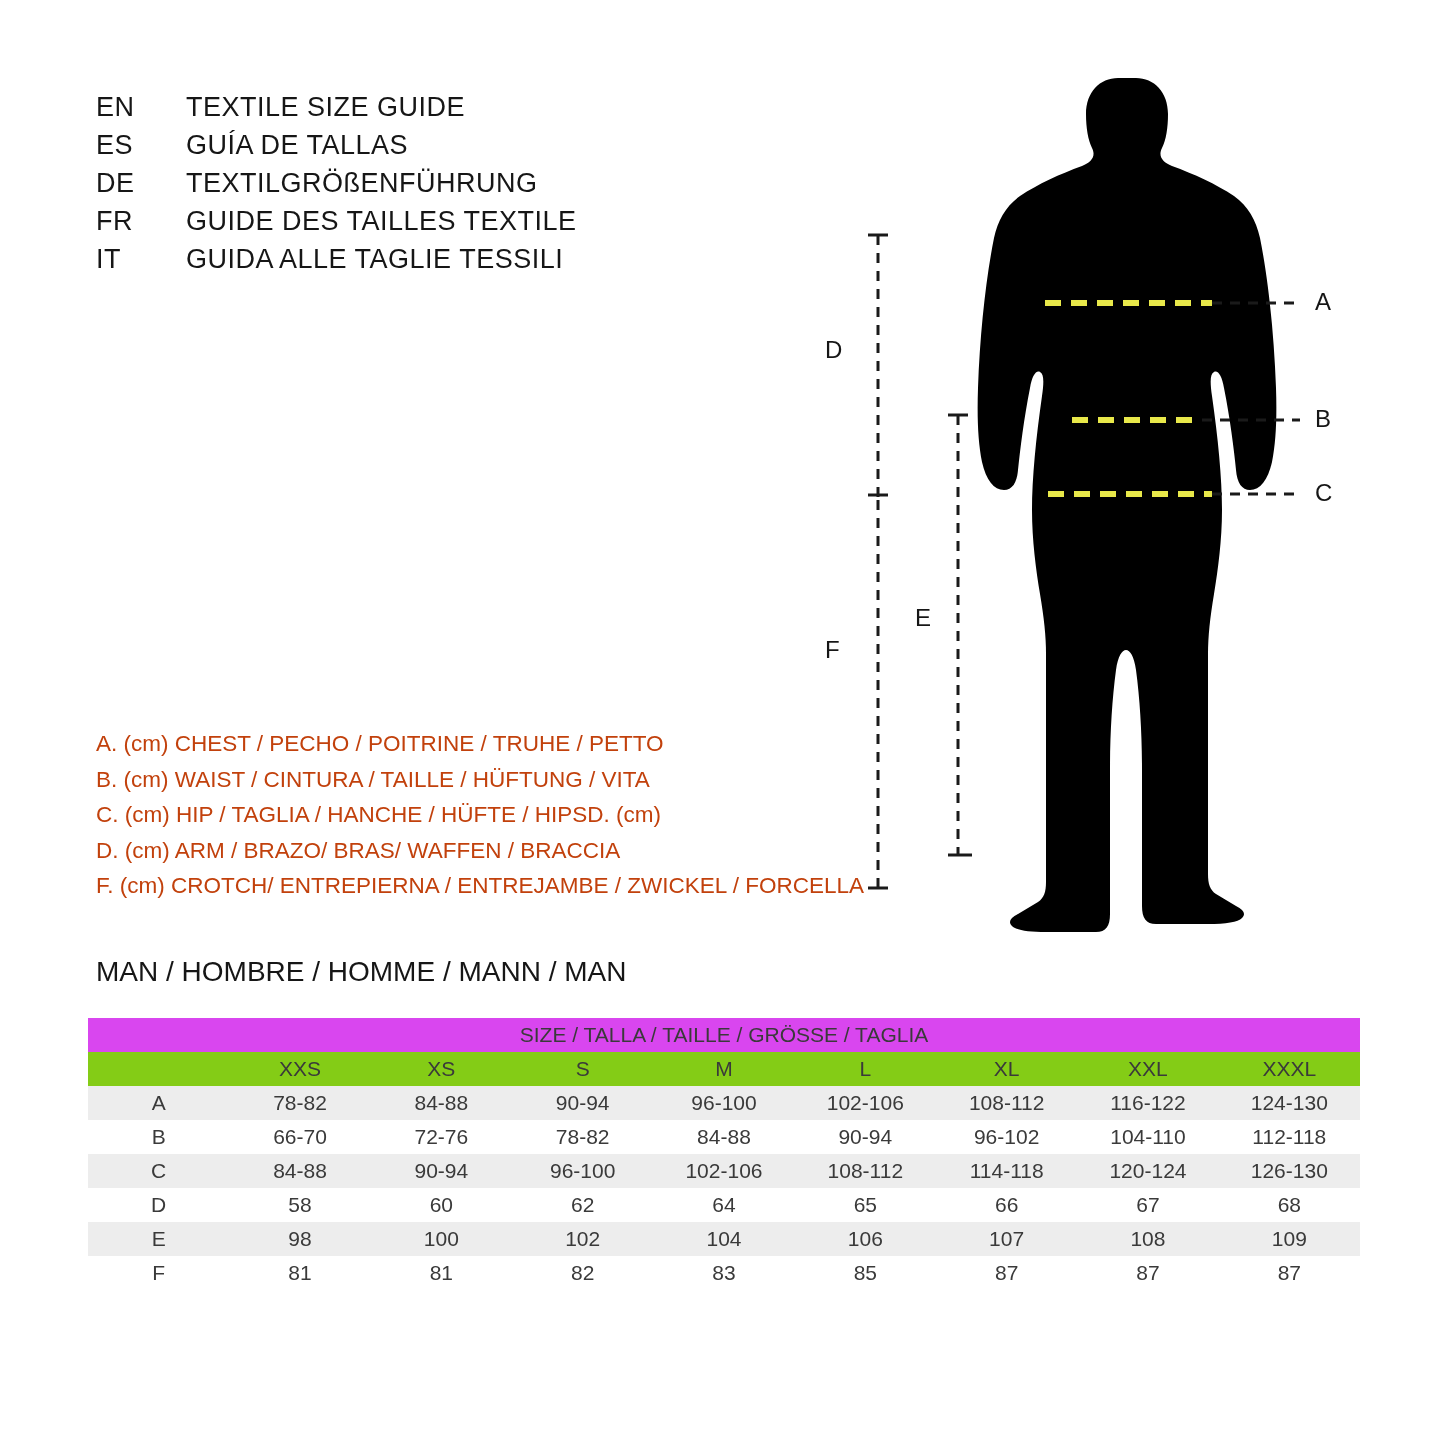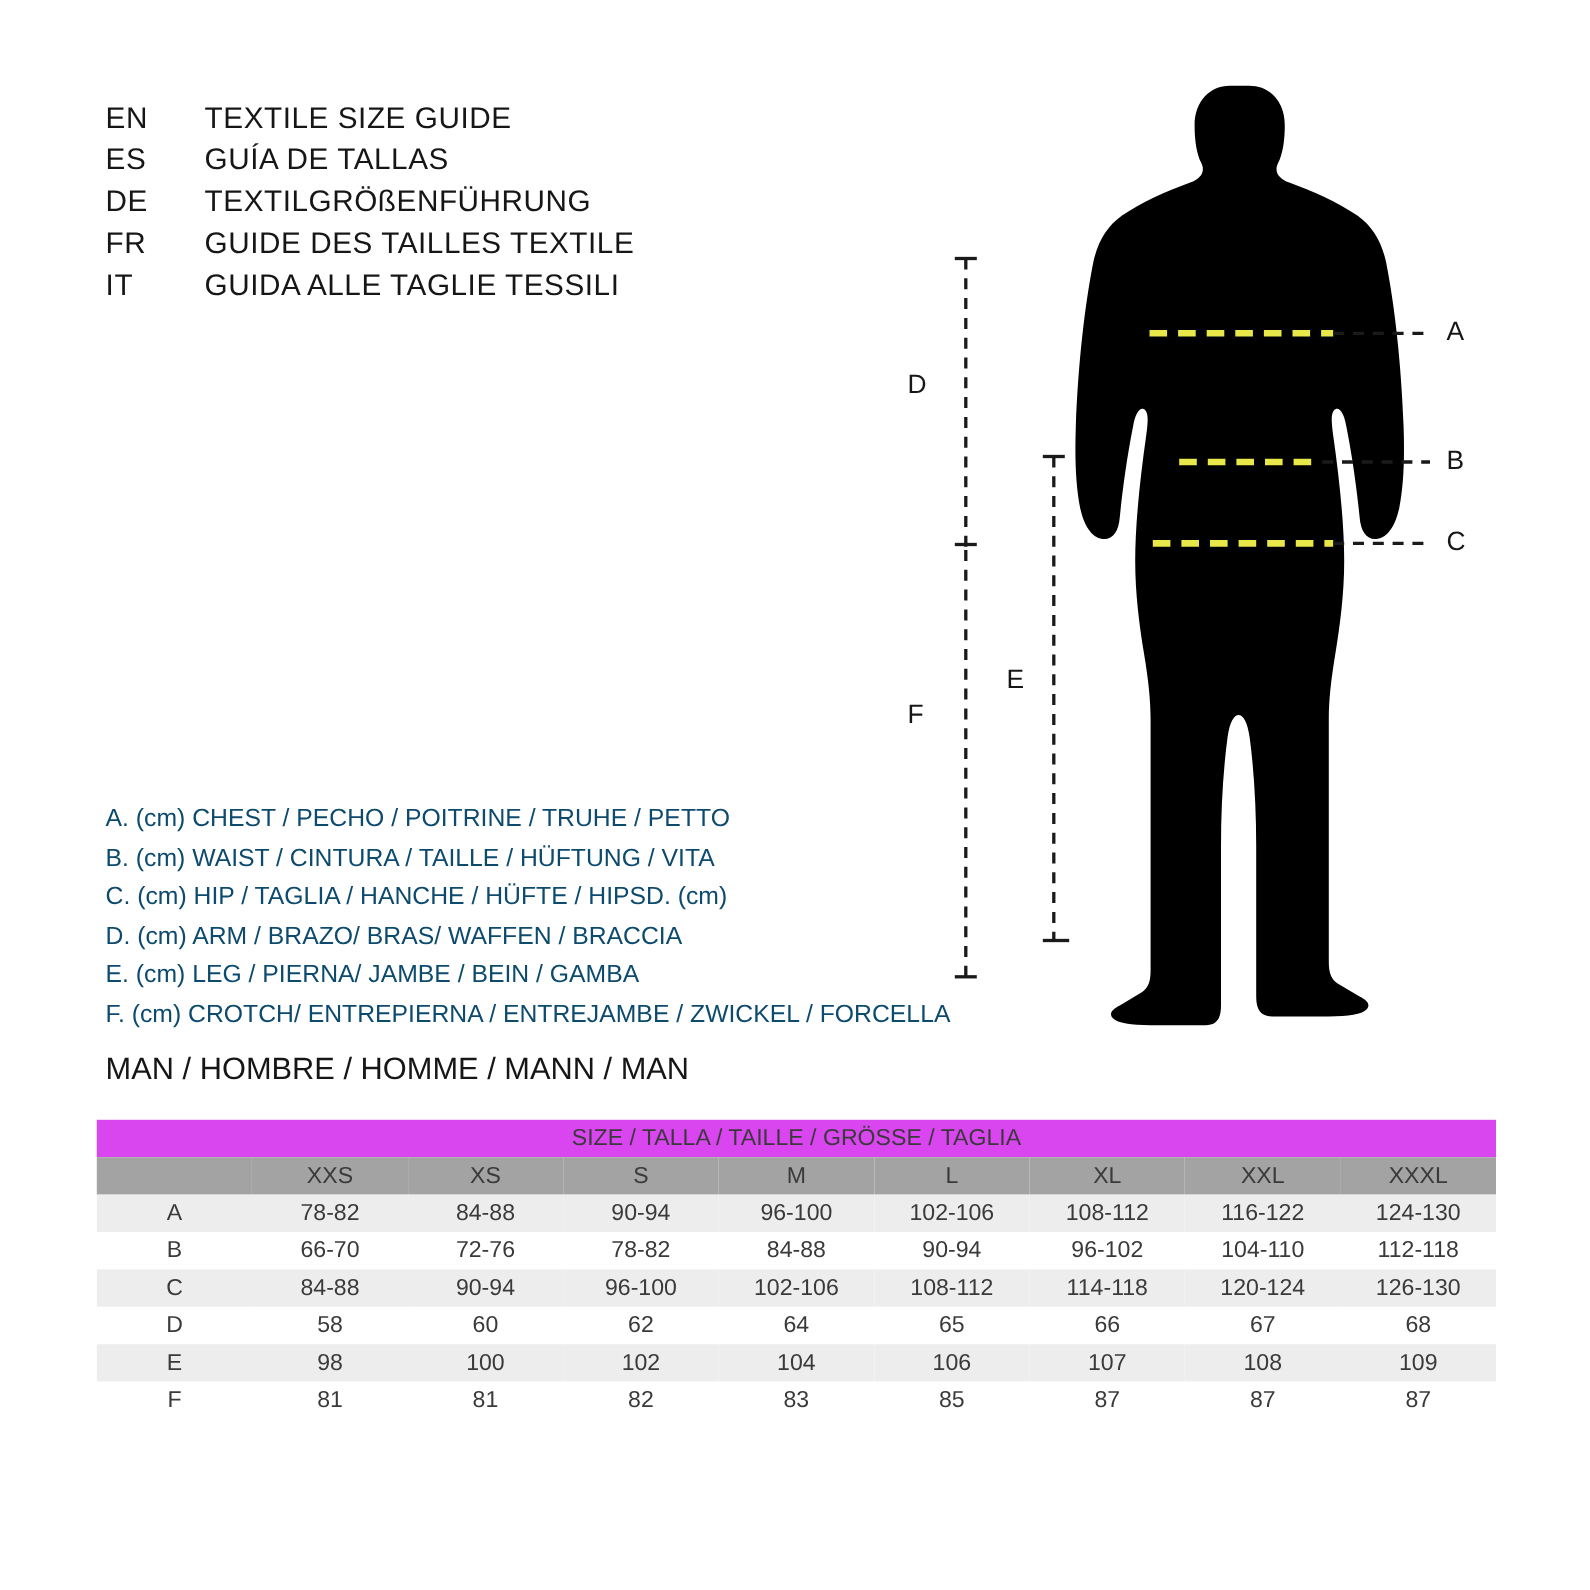--- a/index.html
+++ b/index.html
@@ -45,21 +45,21 @@
   
   .legend {
     position: absolute;
     left: 96px;
     top: 726px;
     width: 800px;
   }
   .legend-line {
     font-size: 22.5px;
     line-height: 35.5px;
-    color: #0c4a6e;
+    color: #c2410c;
     white-space: nowrap;
   }
   .legend-gender {
     position: absolute;
     left: 96px;
     top: 956px;
     font-size: 28px;
     color: #161616;
     white-space: nowrap;
   }
@@ -105,21 +105,21 @@
   }
   .row-head td {
     background: #d946ef;
     text-align: left;
     padding-left: 12px;
     height: 34px;
     color: #3c3c3c;
     font-size: 21px;
   }
   .row-sizes td {
-    background: #a3a3a3;
+    background: #84cc16;
     color: #4a4a4a;
     height: 36px;
   }
   .row-shade td { background: #ededed; }
   .row-plain td { background: #ffffff; }
   td.rowlabel {
     text-align: left;
     padding-left: 20px;
     width: 80px;
     color: #4a4a4a;
@@ -150,21 +150,20 @@
     <span class="title-lang">IT</span>
     <span class="title-text">GUIDA ALLE TAGLIE TESSILI</span>
   </div>
 </div>
 
 <div class="legend">
   <div class="legend-line">A. (cm) CHEST / PECHO / POITRINE / TRUHE / PETTO</div>
   <div class="legend-line">B. (cm) WAIST / CINTURA / TAILLE / HÜFTUNG / VITA</div>
   <div class="legend-line">C. (cm) HIP / TAGLIA / HANCHE / HÜFTE / HIPSD. (cm)</div>
   <div class="legend-line">D. (cm) ARM / BRAZO/ BRAS/ WAFFEN / BRACCIA</div>
-  <div class="legend-line">E. (cm) LEG / PIERNA/ JAMBE / BEIN / GAMBA</div>
   <div class="legend-line">F. (cm) CROTCH/ ENTREPIERNA / ENTREJAMBE / ZWICKEL / FORCELLA</div>
 </div>
 <div class="legend-gender">MAN / HOMBRE / HOMME / MANN / MAN</div>
 
 <div class="figure-area">
   <svg class="silhouette" width="520" height="880" viewBox="0 0 520 880">
 
     <path fill="#000000" d="
       M 258 8
       C 240 8 226 22 226 44

